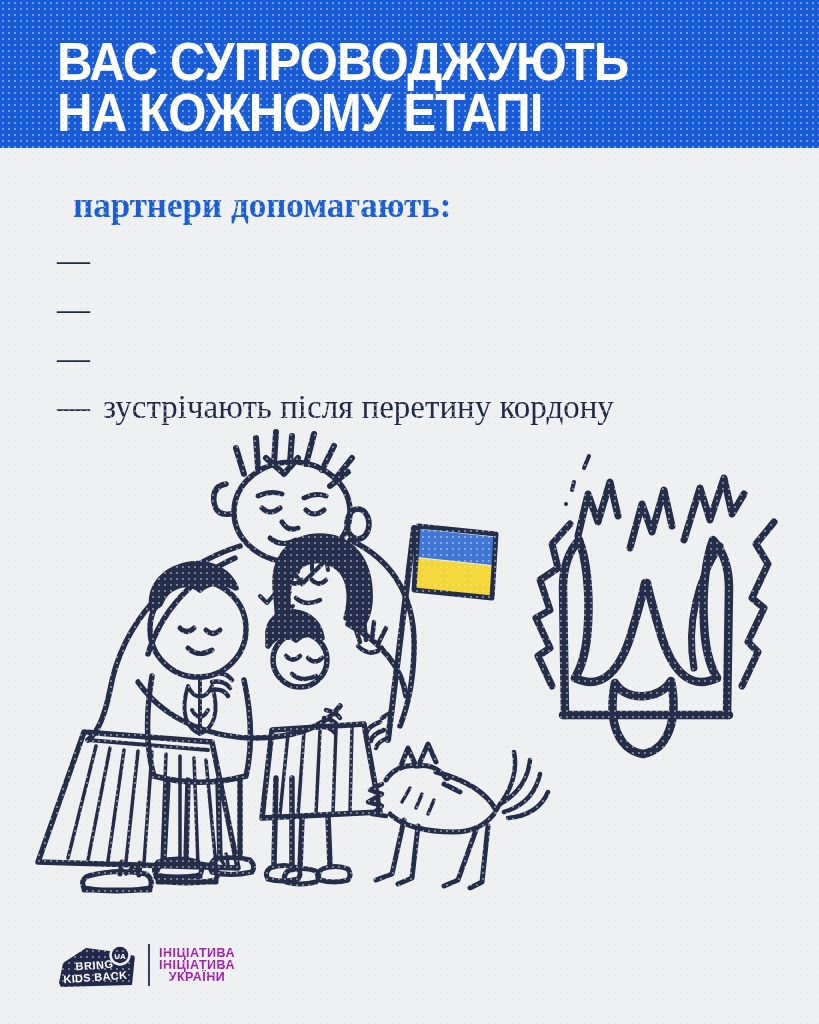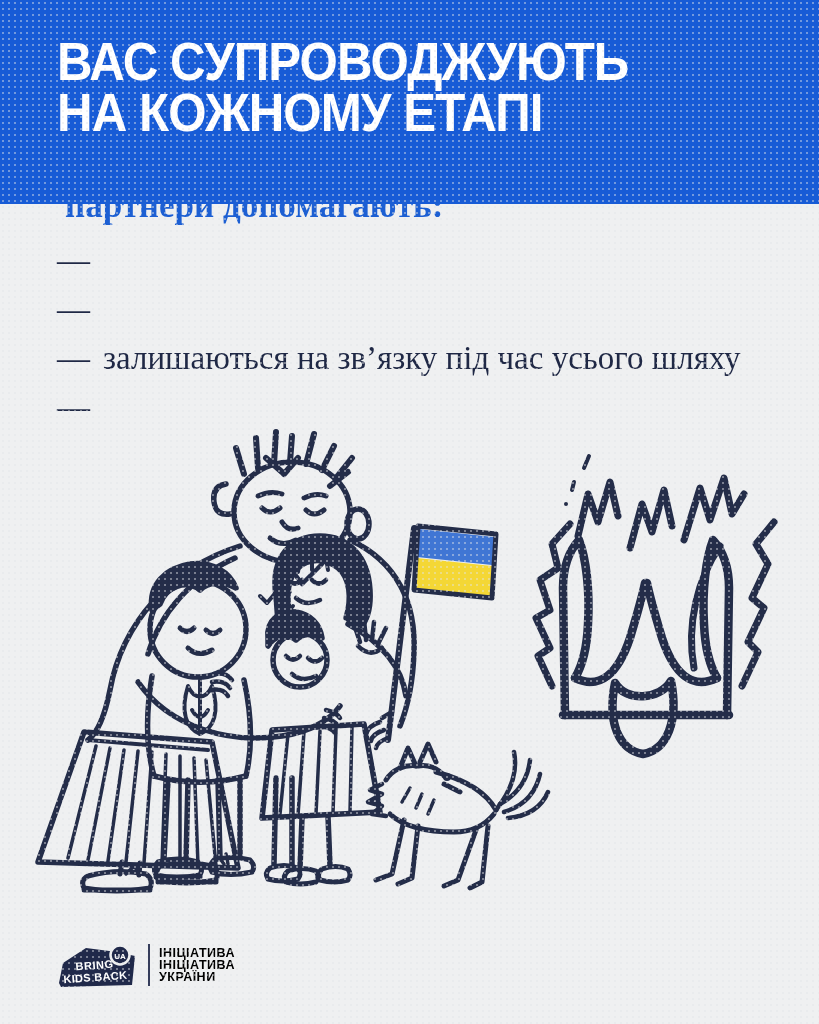--- a/index.html
+++ b/index.html
@@ -7,51 +7,51 @@
     width:819px;height:1024px;position:relative;overflow:hidden;
     background:#eff0f1;
     font-family:"Liberation Sans","DejaVu Sans",sans-serif;
   }
   body::before{
     content:"";position:absolute;inset:0;pointer-events:none;z-index:5;
     background-image:radial-gradient(#e2e4e7 0.8px, transparent 0.9px);
     background-size:6px 6px;opacity:.45;
   }
   .banner{
-    position:absolute;left:0;top:0;width:819px;height:204px;
+    position:absolute;left:0;top:0;width:819px;height:148px;
     background:#175bd6;z-index:1;
   }
   .banner-text{
     position:absolute;left:57px;top:36px;
     transform:scaleX(.93);transform-origin:left top;
     color:#ffffff;font-weight:700;font-size:53px;line-height:51px;
     letter-spacing:-1px;white-space:nowrap;
   }
   .content{position:absolute;left:57px;top:186px;z-index:2;width:730px;}
   .intro{
     font-family:"Liberation Serif","DejaVu Serif",serif;
-    font-weight:700;font-size:35px;color:#1c5fd3;margin:0 0 10px 8px;
+    font-weight:700;font-size:35px;color:#1c5fd3;margin:0 0 10px 16px;
   }
   .list-item{
     font-family:"Liberation Serif","DejaVu Serif",serif;
     font-size:33px;color:#1f2845;line-height:49px;
     display:flex;align-items:baseline;white-space:nowrap;
   }
   .list-item .dash{margin-right:13px;}
   .illustration{position:absolute;left:30px;top:428px;z-index:2;}
   .footer{
     position:absolute;left:55px;top:942px;z-index:3;
-    display:flex;align-items:flex-start;
+    display:flex;align-items:flex-start;text-align:center;
   }
   .footer .divider{
     width:2px;height:42px;background:#20294a;margin:2px 9px 0 9px;opacity:.9;
   }
   .initiative{
     font-size:12.5px;font-weight:700;line-height:12px;letter-spacing:.5px;
-    color:#000000;padding-top:5px;
+    color:#a21caf;padding-top:5px;
   }
   .initiative div{margin-bottom:0;}
   svg text{font-family:"Liberation Sans","DejaVu Sans",sans-serif;}
 </style>
 </head>
 <body>
 
 <div class="banner">
   <div class="banner-text">
     <div>ВАС СУПРОВОДЖУЮТЬ</div>
@@ -62,24 +62,24 @@
 <div class="content">
   <p class="intro">партнери допомагають:</p>
   <div class="list-item">
     <span class="dash">—</span>
   </div>
   <div class="list-item">
     <span class="dash">—</span>
   </div>
   <div class="list-item">
     <span class="dash">—</span>
-    <span>залишаються на зв’язку під час усього шляху</span>
   </div>
   <div class="list-item">
     <span class="dash">—</span>
+    <span>зустрічають після перетину кордону</span>
   </div>
 </div>
 
 <div class="illustration">
 <svg width="760" height="480" viewBox="0 0 760 480" fill="none" stroke="#242d49" stroke-width="5.5" stroke-linecap="round" stroke-linejoin="round">
 
   <g>
 
     <g stroke-width="6">
       <path d="M214,46 L206,20"></path>

